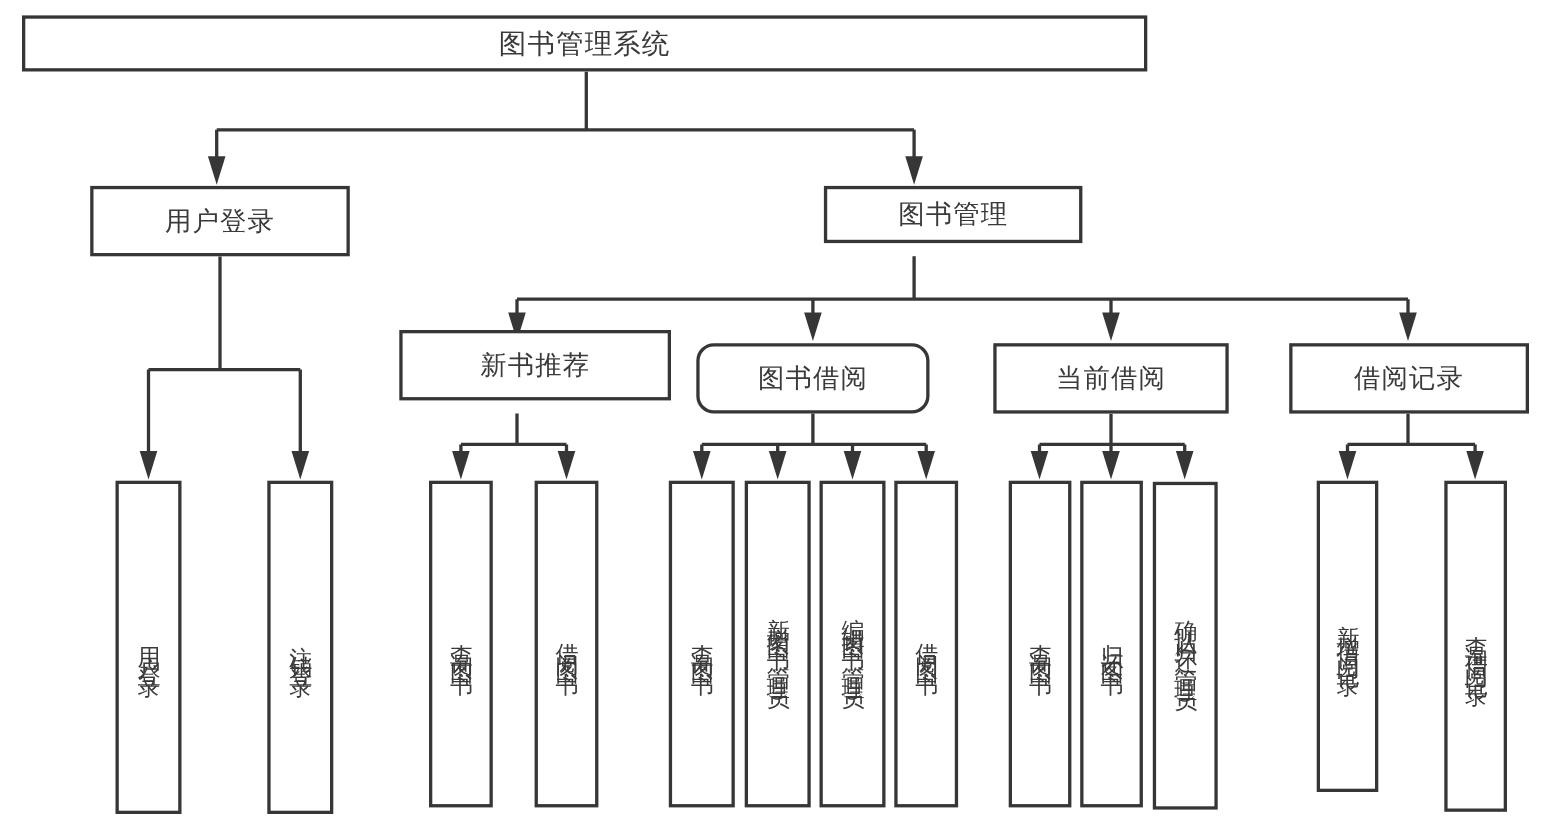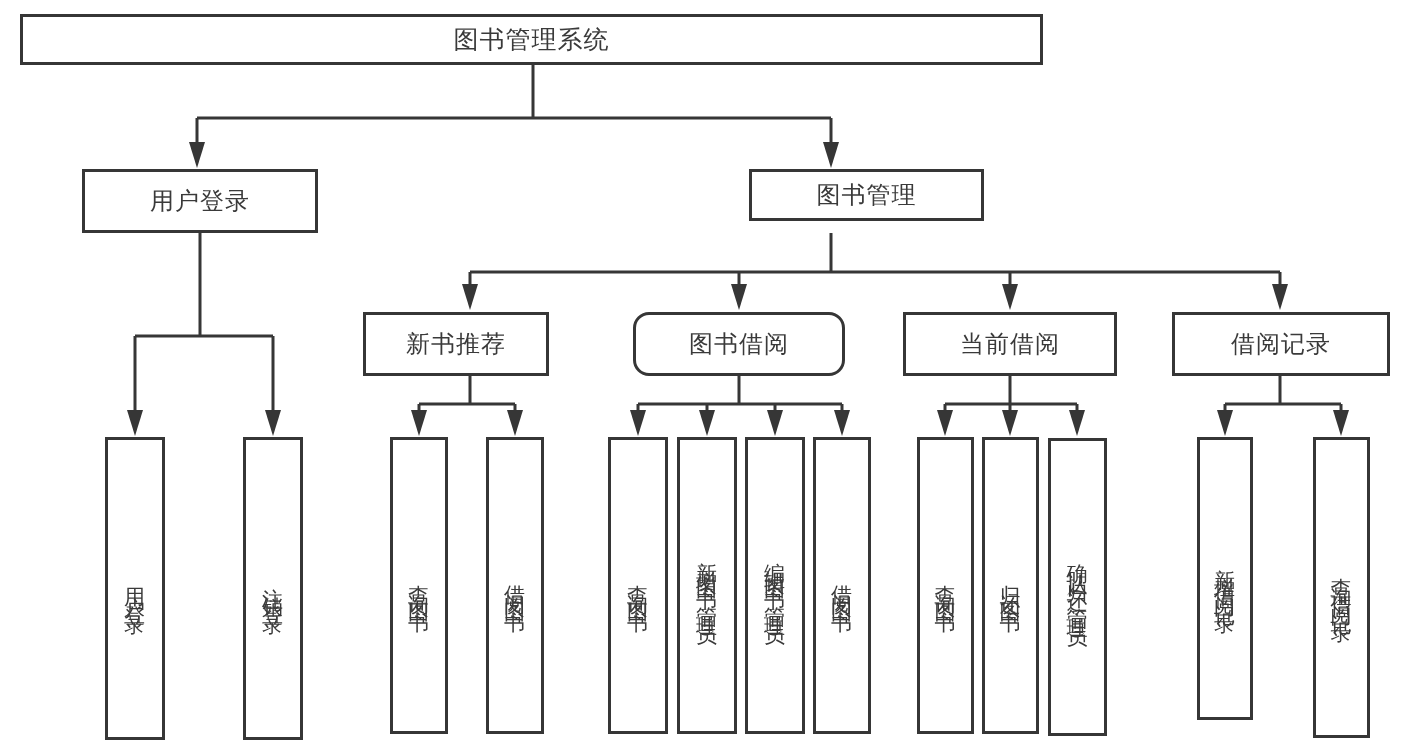--- a/index.html
+++ b/index.html
@@ -117,21 +117,21 @@
     <span>图书管理系统</span>
   </div>
 
   <div class="hbox" style="left:82px; top:169px; width:236px; height:64px;">
     <span>用户登录</span>
   </div>
   <div class="hbox" style="left:713px; top:169px; width:235px; height:52px;margin-left:36px;">
     <span>图书管理</span>
   </div>
 
-  <div class="hbox" style="left:363px; top:312px; width:186px; height:64px;">
+  <div class="hbox" style="left:363px; top:300px; width:247px; height:64px;">
     <span>新书推荐</span>
   </div>
   <div class="hbox" style="left:633px; top:312px; width:212px; height:64px;border-radius:16px;">
     <span>图书借阅</span>
   </div>
   <div class="hbox" style="left:903px; top:312px; width:214px; height:64px;align-items:center;">
     <span>当前借阅</span>
   </div>
   <div class="hbox" style="left:1172px; top:312px; width:218px; height:64px;">
     <span>借阅记录</span>

